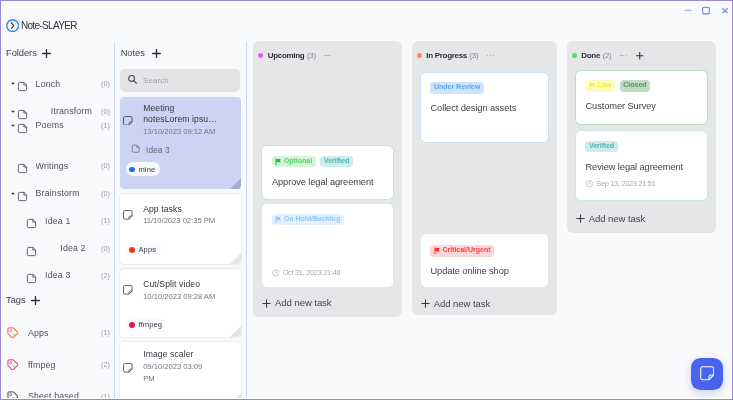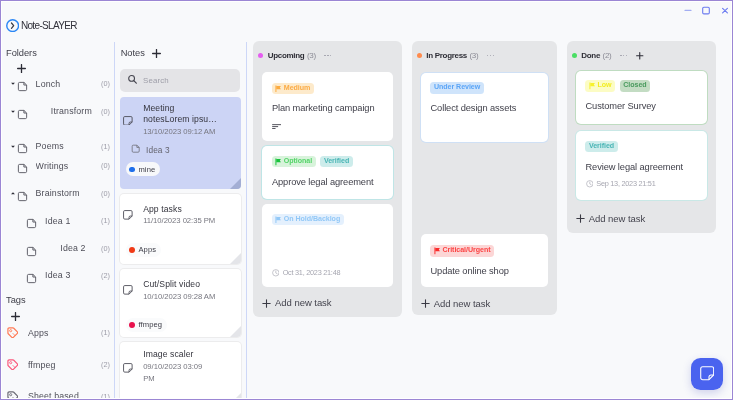--- a/index.html
+++ b/index.html
@@ -13,21 +13,21 @@
 .win-ctrls{position:absolute;left:0;top:0;}
 .wc{position:absolute;top:4px;width:12px;height:12px;display:flex;align-items:center;justify-content:center;}
 .wc svg{display:block}
 
 .brand{position:absolute;left:4.6px;top:17.6px;display:flex;align-items:center;gap:2px;}
 .brand-logo{width:13.3px;height:13.3px;line-height:0;}
 .brand-name{font-size:10px;color:#31313a;font-weight:500;letter-spacing:-0.65px;}
 
 
 .sidebar{position:absolute;left:0;top:41px;width:114px;height:357px;background:#f8f9fb;overflow:hidden;}
-.sec-head{position:absolute;display:flex;align-items:center;gap:5.7px;left:5.1px;height:11px;flex-direction:column;}
+.sec-head{position:absolute;display:flex;align-items:center;gap:5.7px;left:5.1px;height:11px;}
 .sec-title{font-size:9.3px;color:#3d3d47;letter-spacing:-0.05px;line-height:11px;}
 .plus-ico{width:9px;height:9px;display:block;line-height:0;}
 .tree-row{position:absolute;display:flex;align-items:center;height:22px;left:0;width:114px;}
 .caret{width:8px;height:9px;display:flex;align-items:center;justify-content:center;flex:0 0 auto;}
 .folder-ico{width:11px;height:11px;flex:0 0 auto;}
 .tree-label{font-size:8.8px;color:#4e4e58;flex:1;white-space:nowrap;overflow:hidden;letter-spacing:0.15px;}
 .tree-count{font-size:7.3px;color:#9d9da8;position:absolute;right:5px;}
 .tag-ico{width:11.2px;height:11.2px;flex:0 0 auto;line-height:0;}
 
 
@@ -138,21 +138,21 @@
               <path d="M2.3 3.6 L4.5 5.8 L6.7 3.6 Z" fill="#2c2c36"></path>
             </svg>
           </span>
           <span class="folder-ico" style="margin-left:0.3px"><svg width="11" height="11" viewBox="0 0 12 12">
               <path d="M1.5 2.9 A1.4 1.4 0 0 1 2.9 1.5 H7.6 L10.5 4.4 V9.1 A1.4 1.4 0 0 1 9.1 10.5 H2.9 A1.4 1.4 0 0 1 1.5 9.1 Z" fill="none" stroke="#55555f" stroke-width="1.0" stroke-linejoin="round"></path>
               <path d="M7.5 1.6 V4.4 H10.4" fill="none" stroke="#55555f" stroke-width="1.0" stroke-linejoin="round"></path>
             </svg></span>
           <span class="tree-label" style="margin-left:23px">Itransform</span>
           <span class="tree-count">(0)</span>
         </div>
-        <div class="tree-row" style="top: 87px; align-items: flex-end;">
+        <div class="tree-row" style="top: 72px;">
           <span class="caret" style="margin-left:7.5px">
             <svg width="9" height="9" viewBox="0 0 9 9">
               <path d="M2.3 3.6 L4.5 5.8 L6.7 3.6 Z" fill="#2c2c36"></path>
             </svg>
           </span>
           <span class="folder-ico" style="margin-left:0.3px"><svg width="11" height="11" viewBox="0 0 12 12">
               <path d="M1.5 2.9 A1.4 1.4 0 0 1 2.9 1.5 H7.6 L10.5 4.4 V9.1 A1.4 1.4 0 0 1 9.1 10.5 H2.9 A1.4 1.4 0 0 1 1.5 9.1 Z" fill="none" stroke="#55555f" stroke-width="1.0" stroke-linejoin="round"></path>
               <path d="M7.5 1.6 V4.4 H10.4" fill="none" stroke="#55555f" stroke-width="1.0" stroke-linejoin="round"></path>
             </svg></span>
           <span class="tree-label" style="margin-left:7.8px">Poems</span>
@@ -322,35 +322,20 @@
         <div class="col-head">
           <span class="col-dot" style="background:#e55ef0"></span>
           <span class="col-name">Upcoming</span>
           <span class="col-count">(3)</span>
           <span class="col-menu">
             <i></i>
             <i></i>
             <i></i>
           </span>
         </div>
-        <div class="task" style="top:31.1px;height:68.75px;width:131px">
-          <div class="badges" style="top:10.5px">
-            <span class="badge" style="background:#fdeacb;color:#fbab45">
-              <svg width="6.5" height="7.5" viewBox="0 0 7 8">
-                <path d="M1.0 0.9 V7.3" stroke="#fcab3f" stroke-width="1.05" stroke-linecap="round"></path>
-                <path d="M1.4 0.95 H6.4 L5.15 2.7 L6.4 4.45 H1.4 Z" fill="#fcab3f"></path>
-              </svg>
-              <span>Medium</span>
-            </span>
-          </div>
-          <div class="task-title" style="top:29.8px;width:113px">Plan marketing campaign</div>
-          <div class="lines" style="top:51.5px"><svg width="9.6" height="5.2" viewBox="0 0 11 6">
-              <path d="M0.6 0.75 H10.4 M0.6 3.0 H6.6 M0.6 5.25 H3.6" stroke="#4a4a54" stroke-width="1.1" stroke-linecap="round"></path>
-            </svg></div>
-        </div>
         <div class="task" style="top:104.6px;height:53.5px;width:131px;box-shadow:0 0 0 1px #bfe5e6">
           <div class="badges" style="top:10.1px">
             <span class="badge" style="background:#d8f3db;color:#54d468">
               <svg width="6.5" height="7.5" viewBox="0 0 7 8">
                 <path d="M1.0 0.9 V7.3" stroke="#18c23c" stroke-width="1.05" stroke-linecap="round"></path>
                 <path d="M1.4 0.95 H6.4 L5.15 2.7 L6.4 4.45 H1.4 Z" fill="#18c23c"></path>
               </svg>
               <span>Optional</span>
             </span>
             <span class="badge" style="background:#cdeceb;color:#49b5b5">

